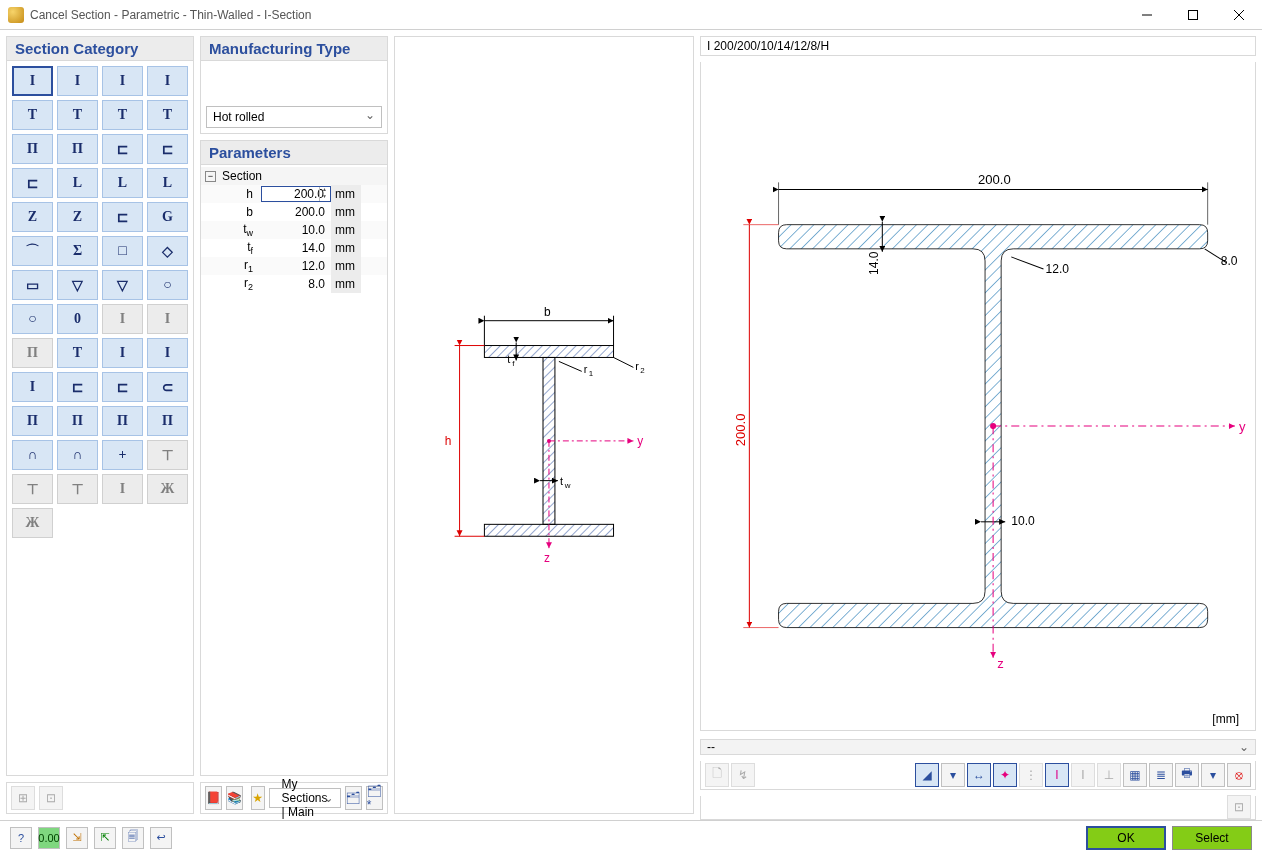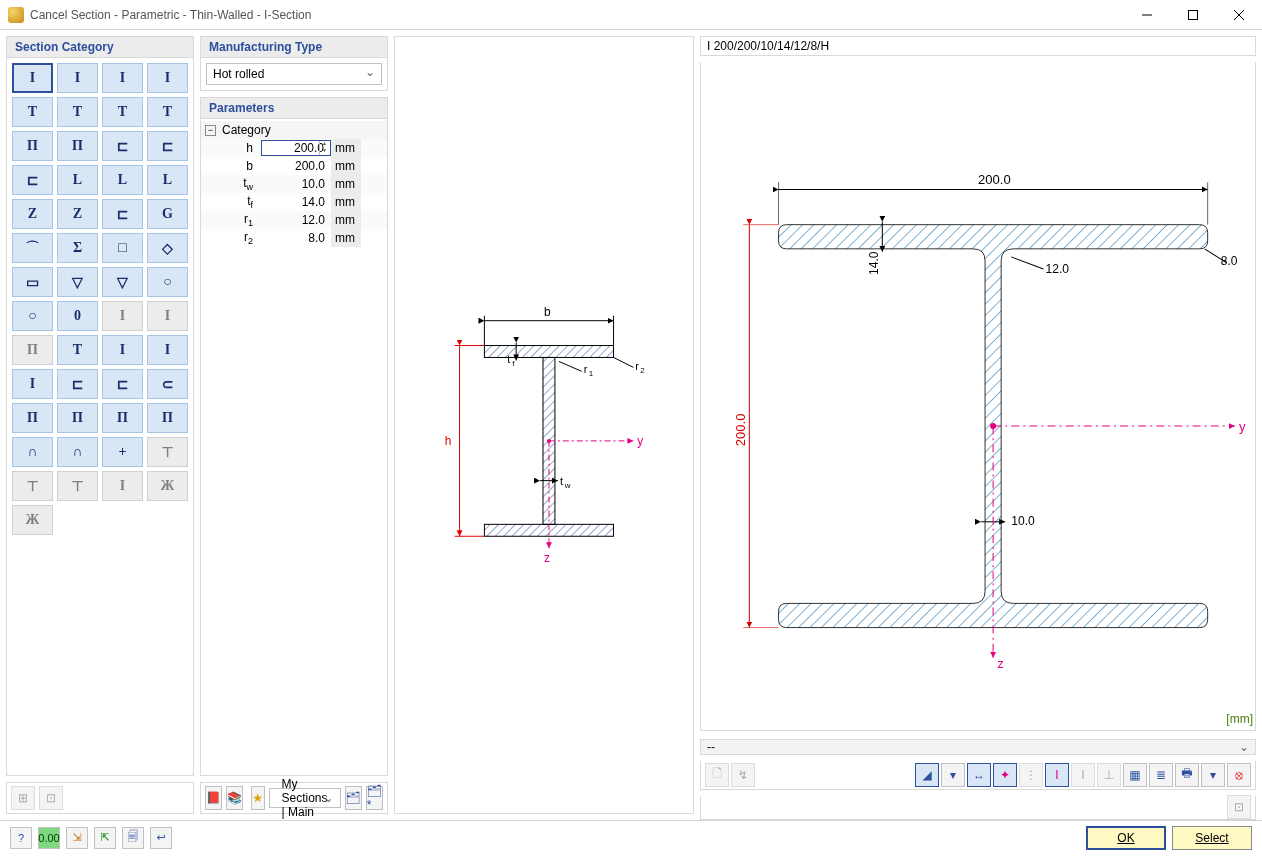--- a/index.html
+++ b/index.html
@@ -39,21 +39,21 @@
 .col.left { width: 188px; }
 .col.mid { width: 188px; }
 .col.preview { width: 300px; }
 .col.right { flex: 1; }
 .panel-head {
   background: #ececec;
   border: 1px solid #d9d9d9;
   color: #2c4f9e;
   font-weight: 600;
   padding: 3px 8px;
-  font-size: 12px;
+  font-size: 15px;
 }
 .panel-body {
   border: 1px solid #d9d9d9;
   border-top: none;
   padding: 5px;
   background: #fff;
 }
 .section-grid {
   display: grid;
   grid-template-columns: repeat(4, 1fr);
@@ -74,21 +74,21 @@
 }
 .sec-btn.selected { border: 2px solid #2c4f9e; background: #d8e6f5; }
 .sec-btn.dim { background: #ececec; border-color: #d0d0d0; color: #808080; }
 .select {
   width: 100%;
   height: 22px;
   border: 1px solid #c0c0c0;
   background: #fff;
   padding: 0 20px 0 6px;
   position: relative;
-  display: flex; align-items: center;
+  display: flex; align-items: center; margin-top: 40px;
 }
 .select::after {
   content: "⌄";
   position: absolute; right: 6px; top: 1px; color: #666;
 }
 .param-table {
   border: 1px solid #d9d9d9;
   border-top: none;
   background: #fff;
   padding: 2px 0;
@@ -159,26 +159,26 @@
   height: 34px; border-top: 1px solid #d0d0d0;
   display: flex; align-items: center; padding: 0 10px; gap: 6px;
 }
 .footer .spacer { flex: 1; }
 .foot-btn {
   width: 22px; height: 22px; border: 1px solid #c0c0c0; background: #f4f4f4;
   display: flex; align-items: center; justify-content: center; color: #2c4f9e; font-size: 11px;
 }
 .dlg-btn {
   width: 80px; height: 24px;
-  border: 1px solid #8a8a8a; background: #fef9c3;
-  display: flex; align-items: center; justify-content: center; text-decoration: underline;
+  border: 1px solid #8a8a8a; background: #84cc16;
+  display: flex; align-items: center; justify-content: center;
 }
 .dlg-btn.primary { border: 2px solid #2c4f9e; }
 .unit-corner {
-  position: absolute; right: 2px; bottom: 4px; color: #4d7c0f;
+  position: absolute; right: 16px; bottom: 4px; color: #000000;
 }
 svg text { font-family: "Segoe UI", sans-serif; }
 </style>
 </head>
 <body>
 
 <div class="titlebar">
   <div class="app-icon"></div>
   <div class="title">Cancel Section - Parametric - Thin-Walled - I-Section</div>
   <div class="spacer"></div>
@@ -275,21 +275,21 @@
         <div class="select">
           <span>Hot rolled</span>
         </div>
       </div>
     </div>
     <div style="flex:1; display:flex; flex-direction:column;">
       <div class="panel-head">Parameters</div>
       <div class="param-table" style="flex:1;">
         <div class="param-group-row">
           <span class="exp">−</span>
-          <span>Category</span>
+          <span>Section</span>
         </div>
         <div id="param-rows">
             <div class="param-row">
               <div class="p-name">h</div>
               <div class="p-val input">200.0<div class="spin">
                   <span>▲</span>
                   <span>▼</span>
                 </div></div>
               <div class="p-unit">mm</div>
             </div>

